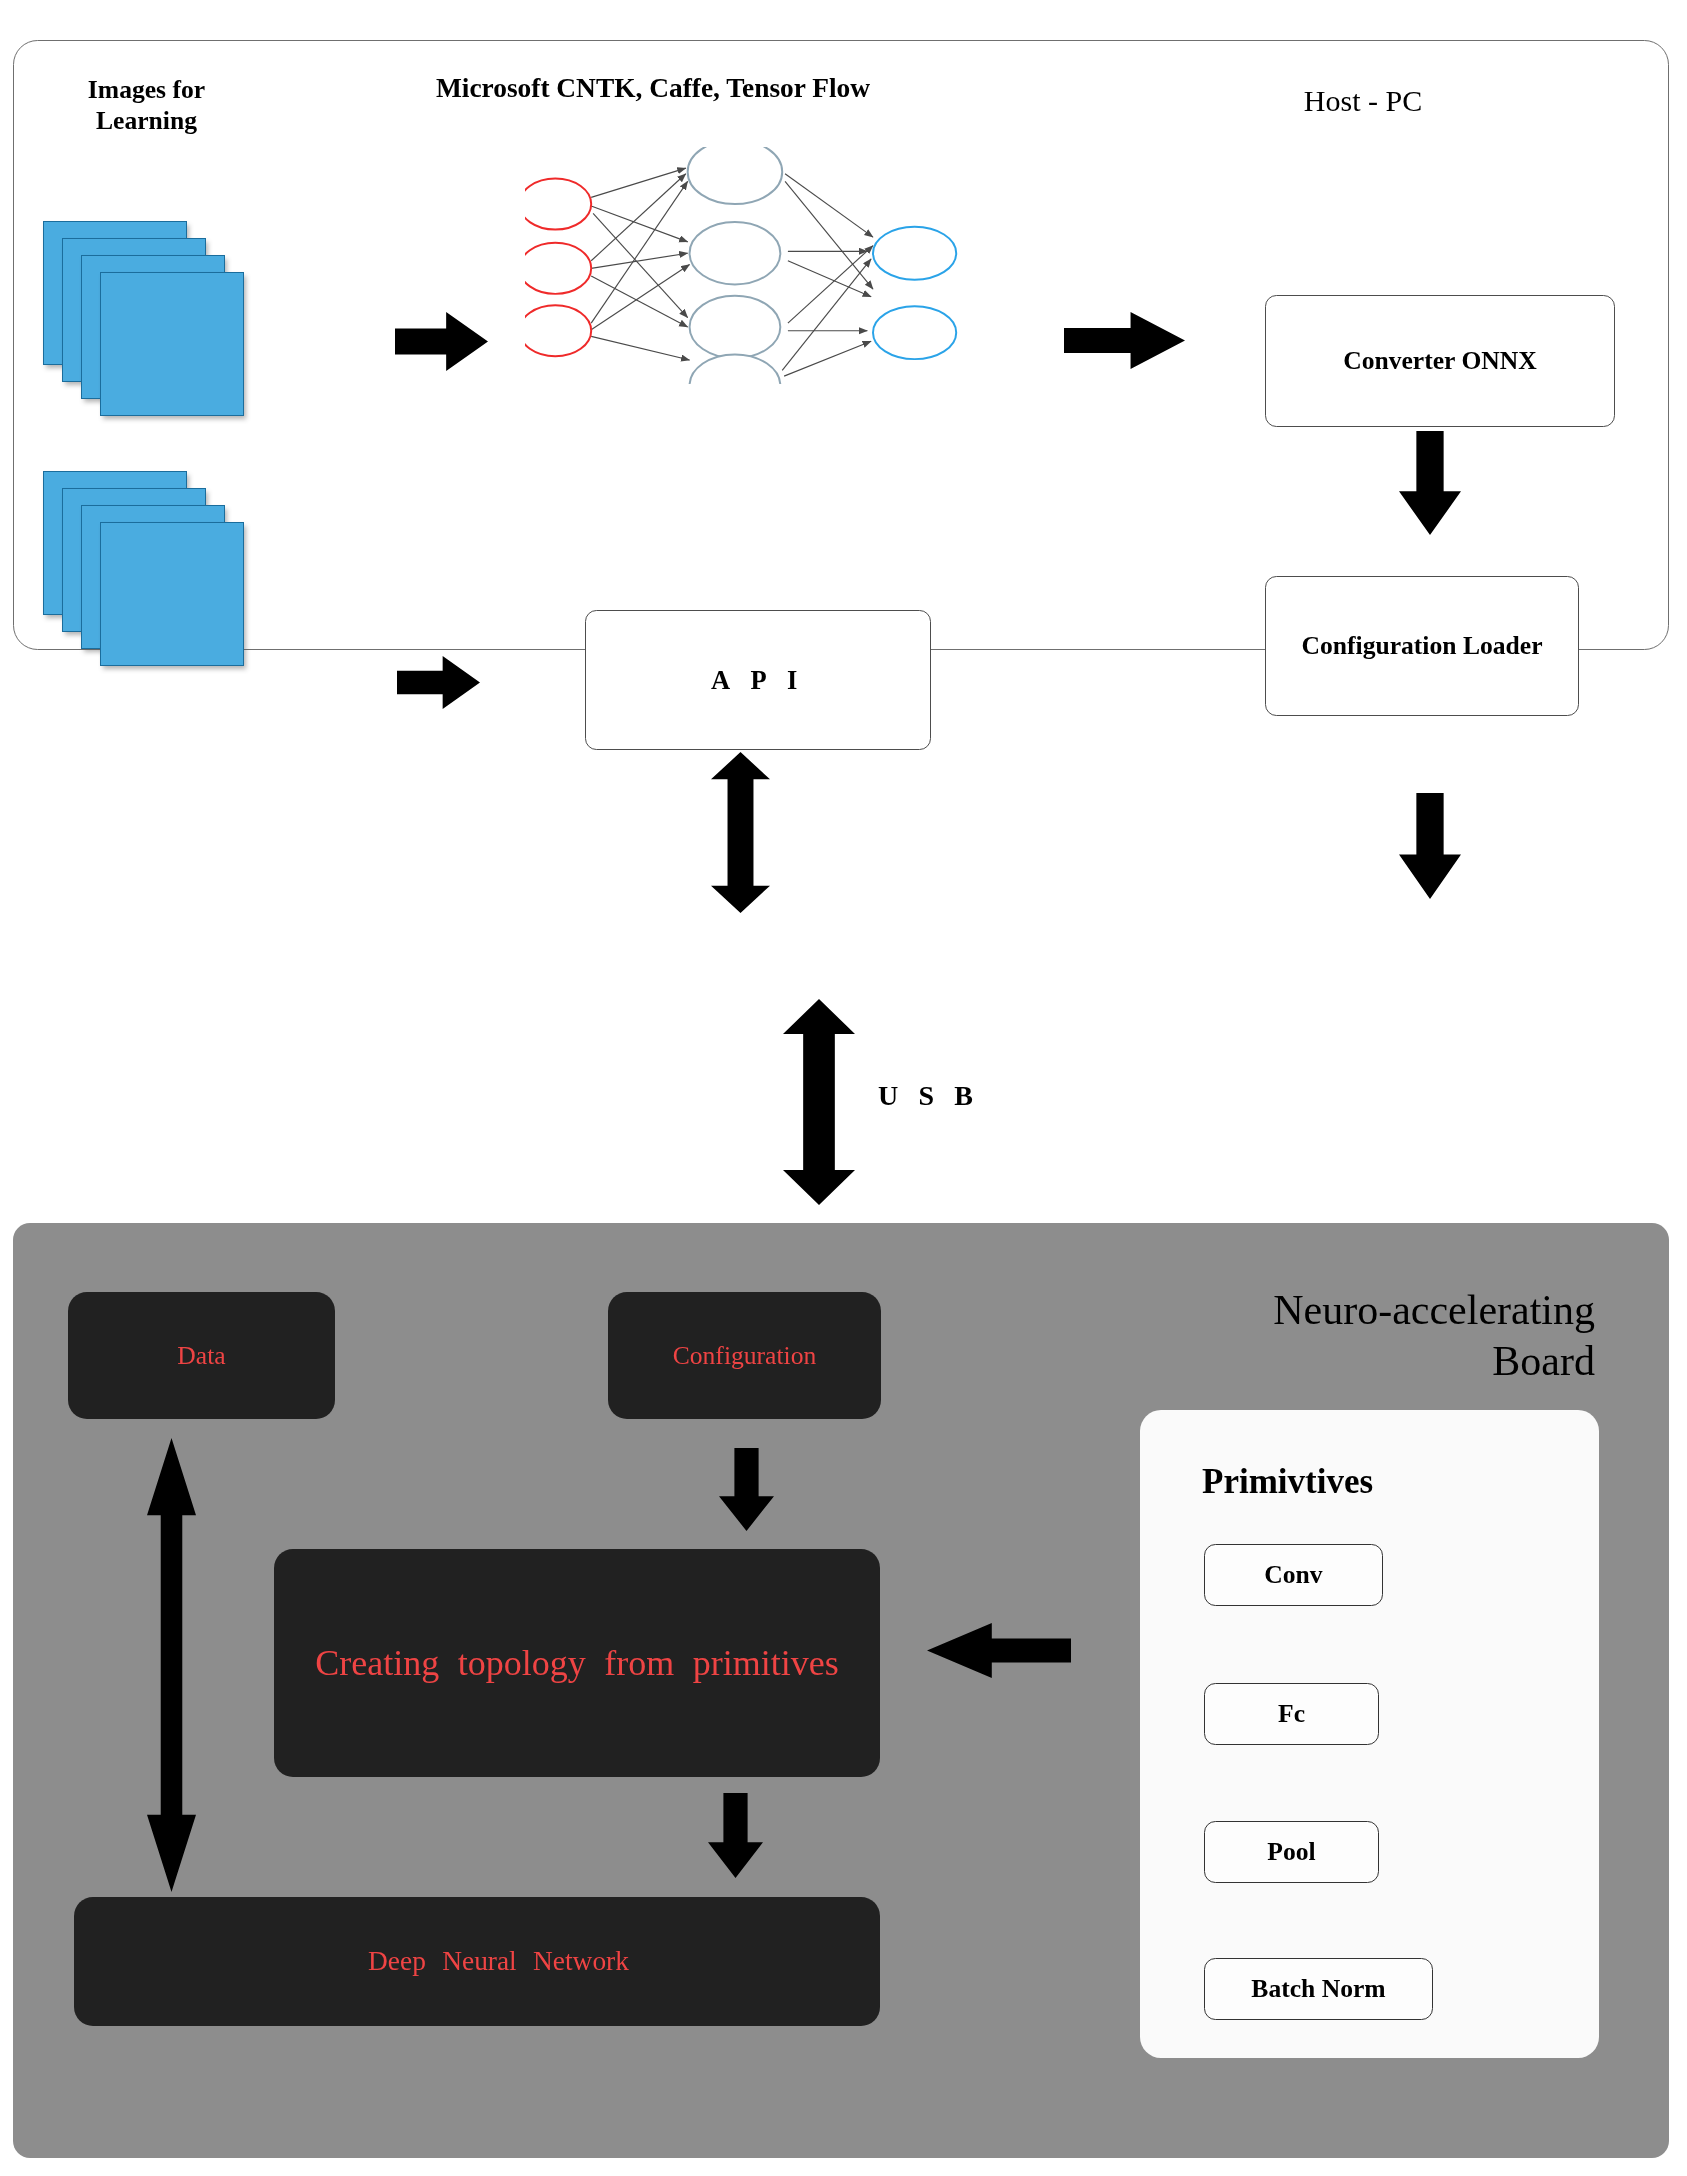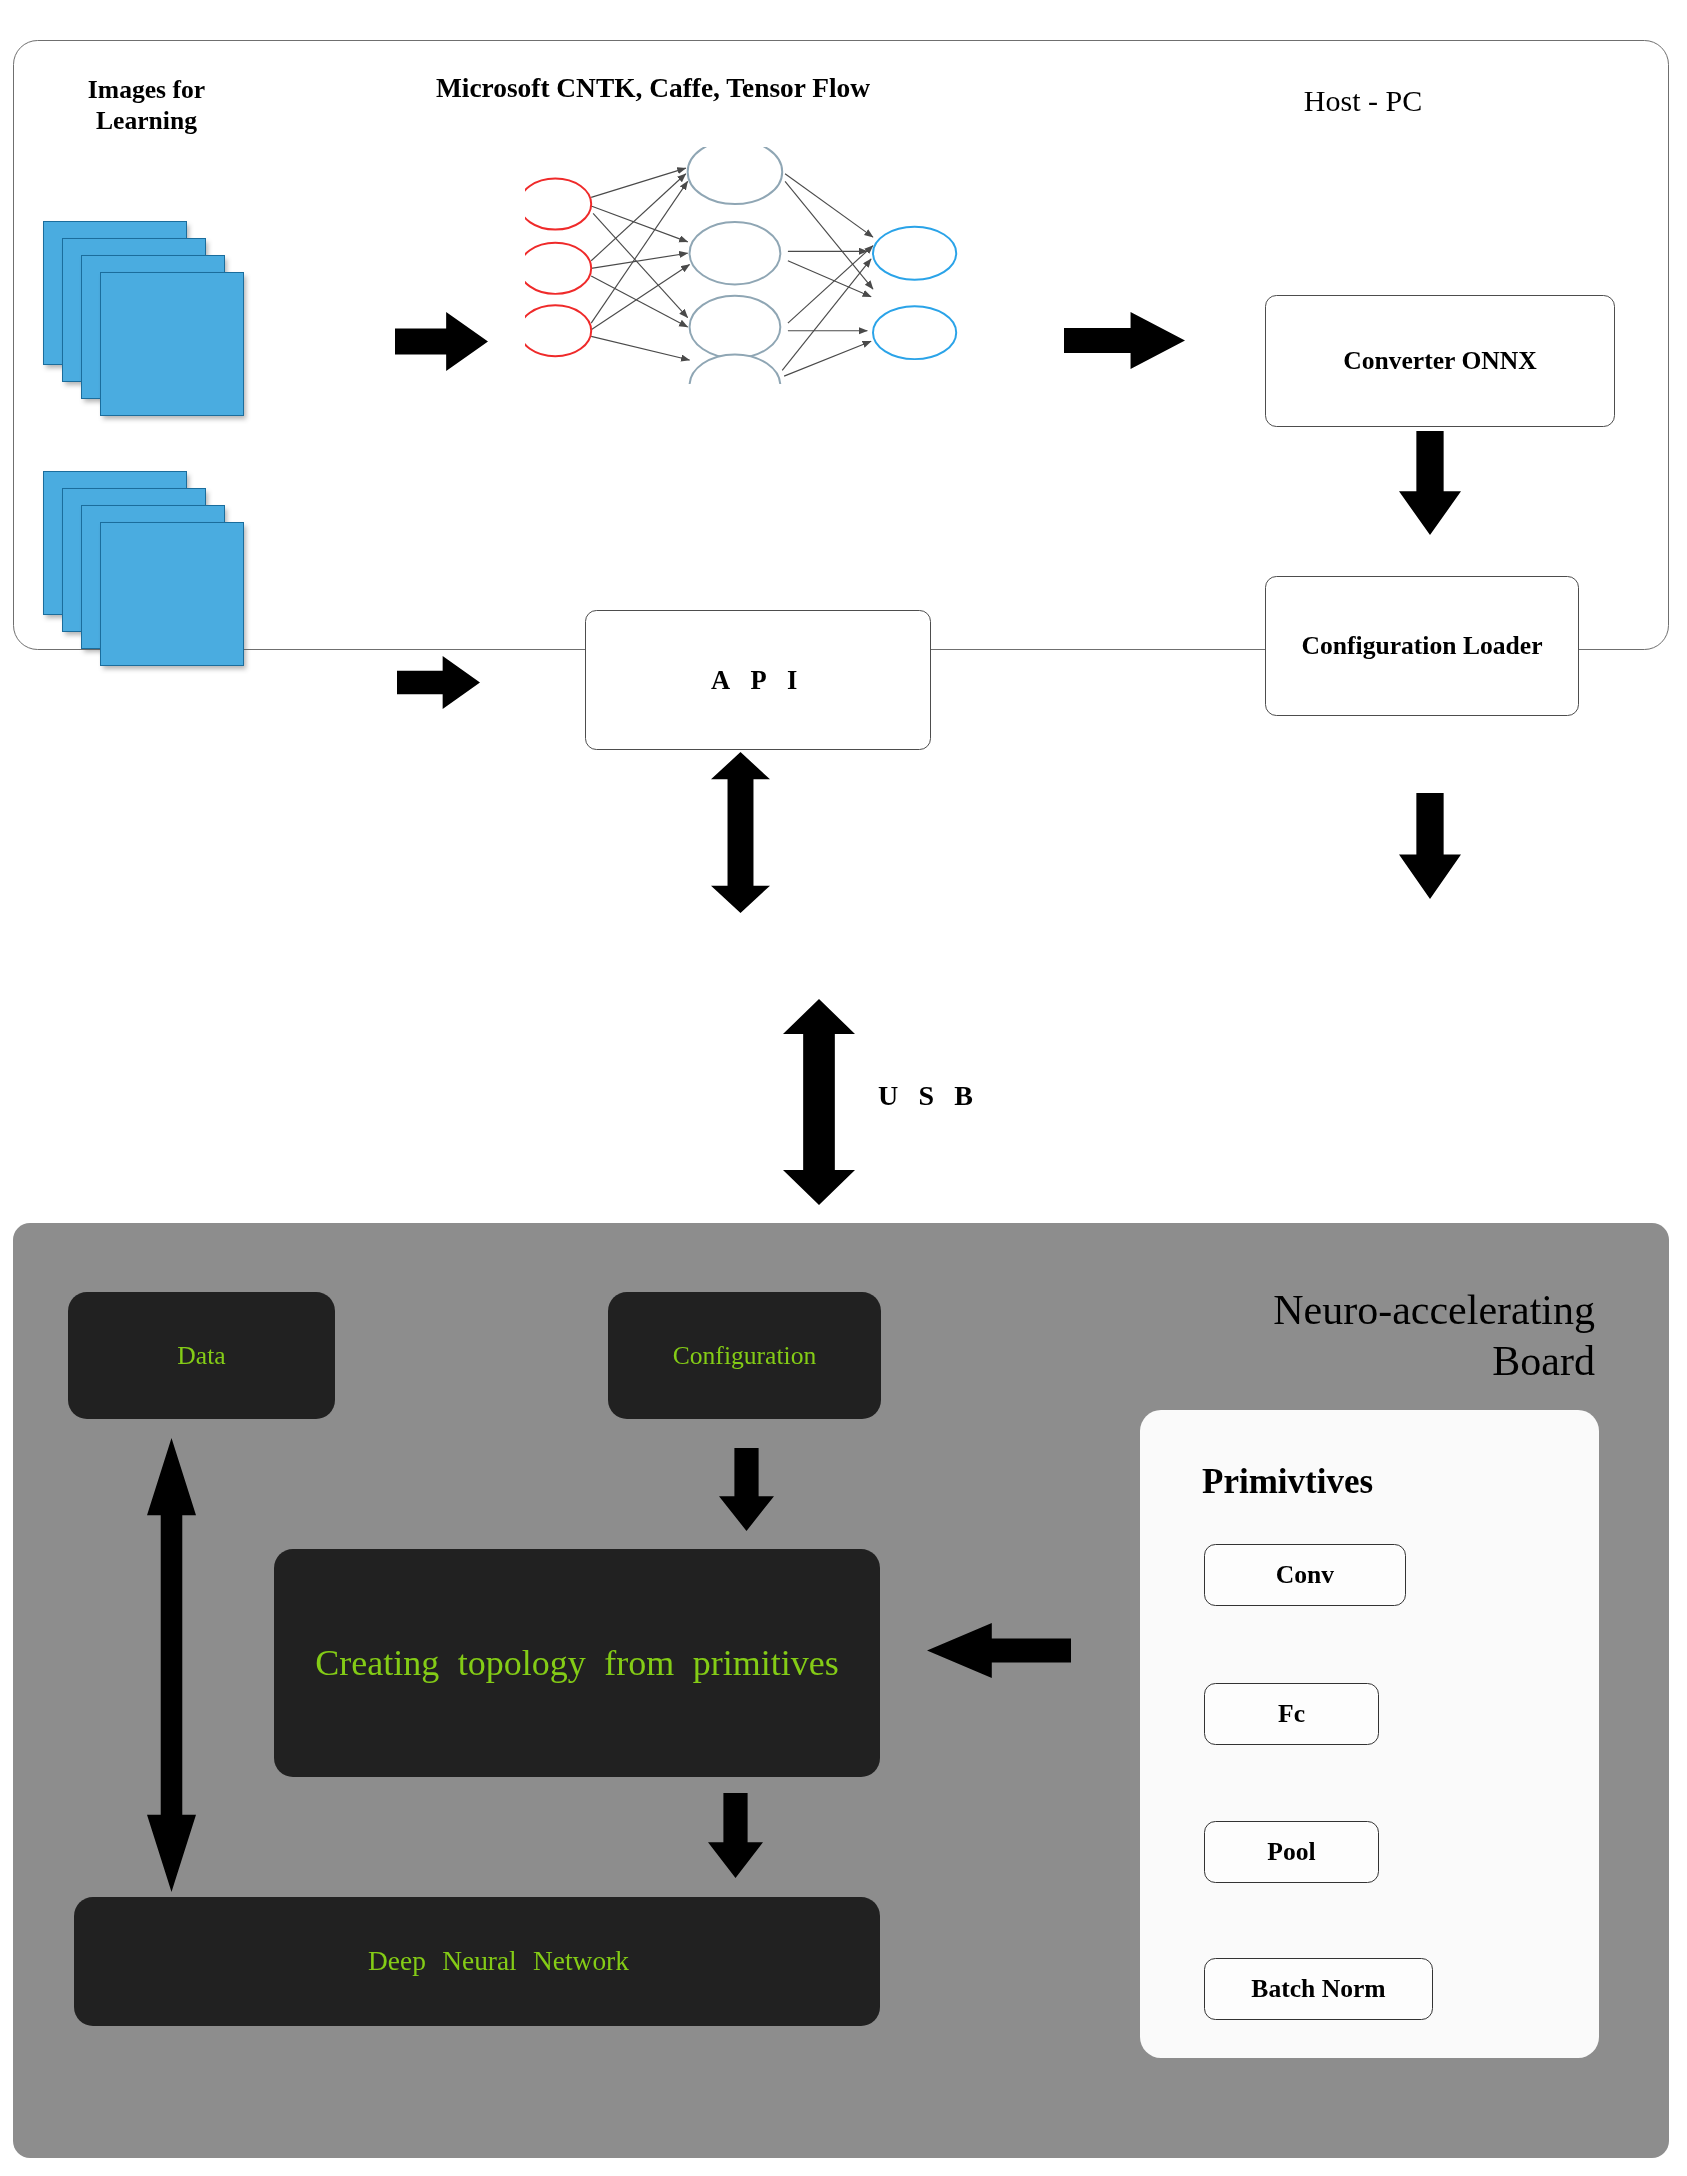--- a/index.html
+++ b/index.html
@@ -160,21 +160,21 @@
 
   
   .dbox {
     position: absolute;
     background: #212121;
     border-radius: 19px;
     box-sizing: border-box;
     display: flex;
     align-items: center;
     justify-content: center;
-    color: #84cc16;
+    color: #ef4444;
     font-size: 25.6px;
     font-weight: 400;
   }
   #box-data   { left: 68px;  top: 1292px; width: 267px; height: 127px; }
   #box-config { left: 608px; top: 1292px; width: 273px; height: 127px; }
   #box-topology {
     left: 274px; top: 1549px; width: 606px; height: 228px;
     font-size: 36px; word-spacing: 9.5px;
   }
   #box-dnn {
@@ -204,21 +204,21 @@
     border: 1.5px solid #333333;
     border-radius: 11.4px;
     box-sizing: border-box;
     display: flex;
     align-items: center;
     justify-content: center;
     font-size: 25.6px;
     font-weight: 700;
     color: #000000;
   }
-  #pbox-0 { left: 1204px; top: 1544px; width: 202px; height: 62px; }
+  #pbox-0 { left: 1204px; top: 1544px; width: 179px; height: 62px; }
   #pbox-1 { left: 1204px; top: 1683px; width: 175px; height: 62px; }
   #pbox-2 { left: 1204px; top: 1821px; width: 175px; height: 62px; }
   #pbox-3 { left: 1204px; top: 1958px; width: 229px; height: 62px; }
 </style>
 </head>
 <body>
 
 <div id="host-panel"></div>
 
 <div class="lbl center" id="images-title" style="white-space: pre-line;">Images for

